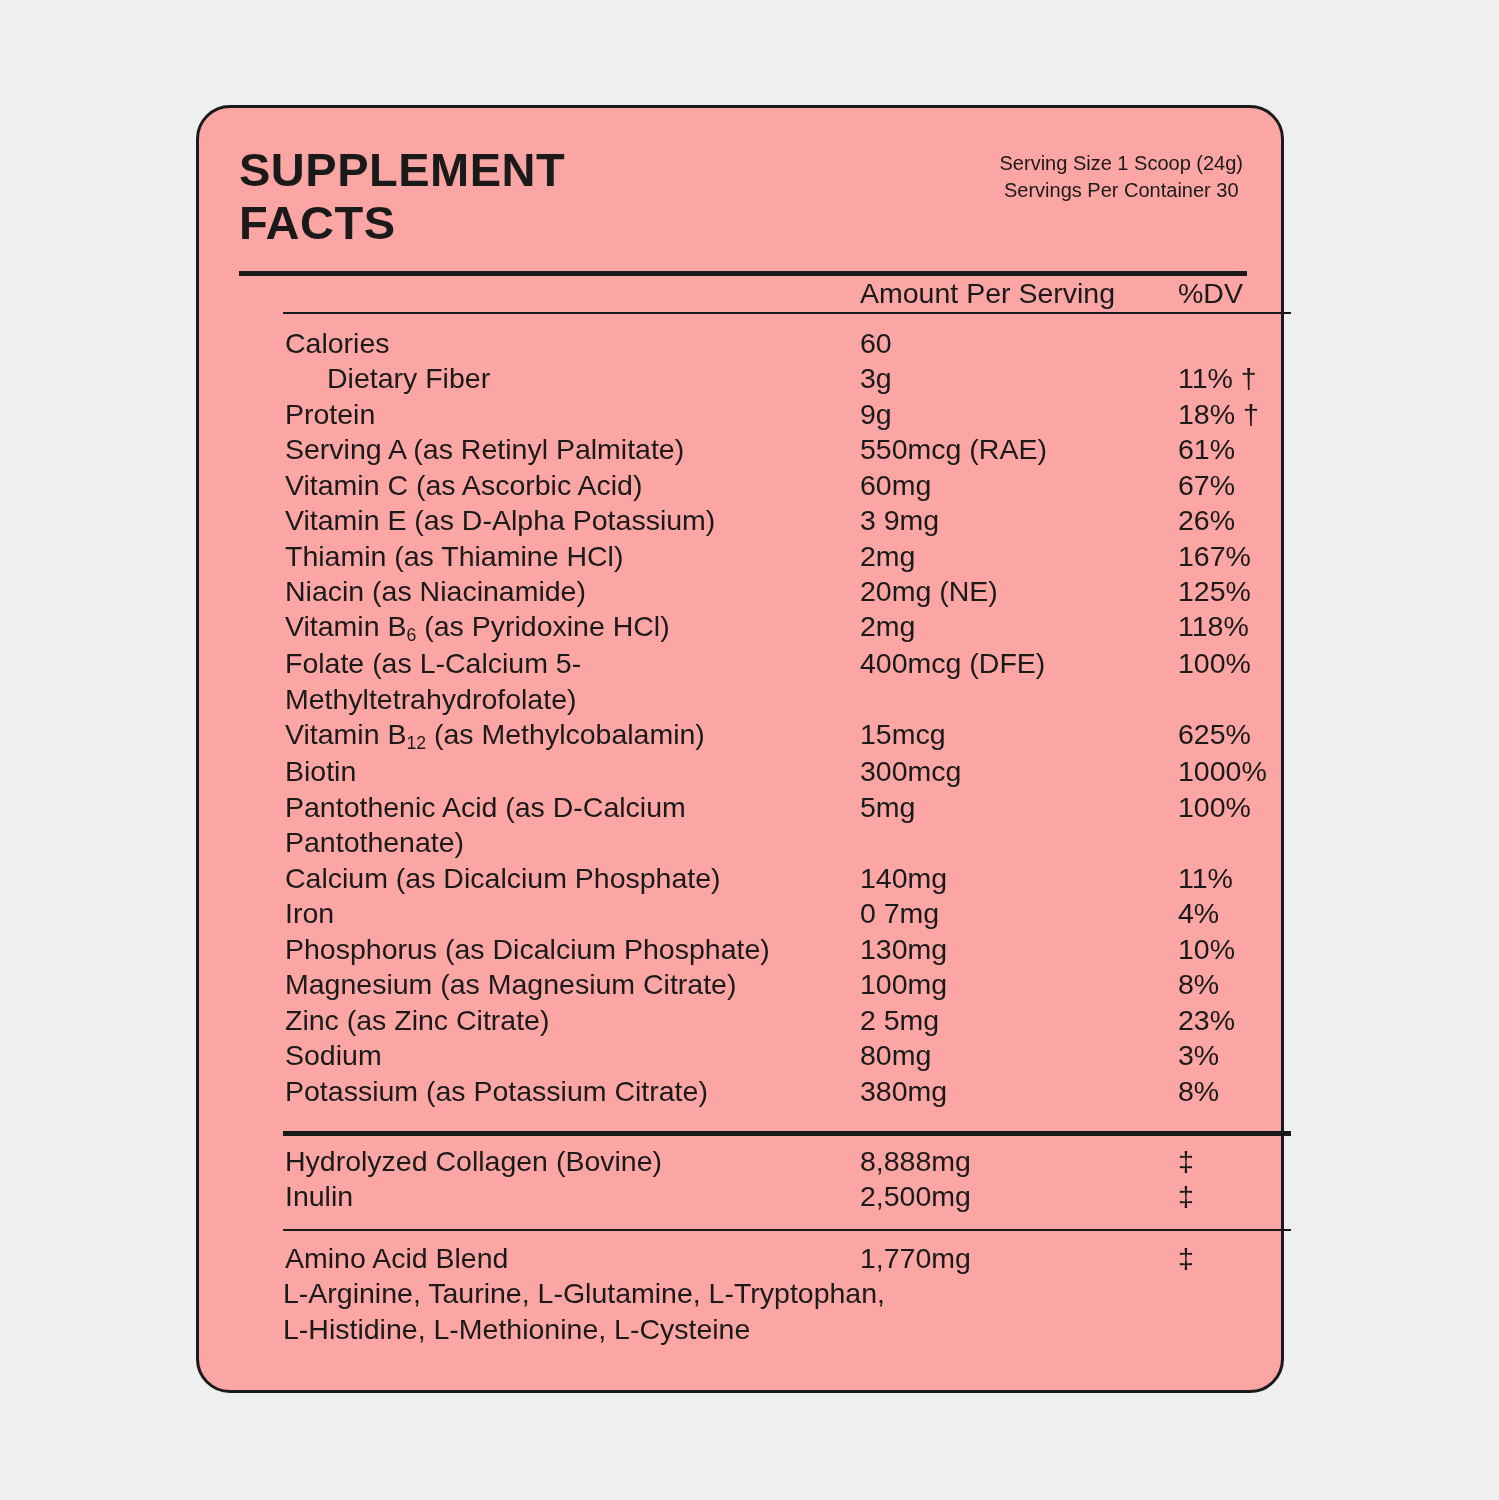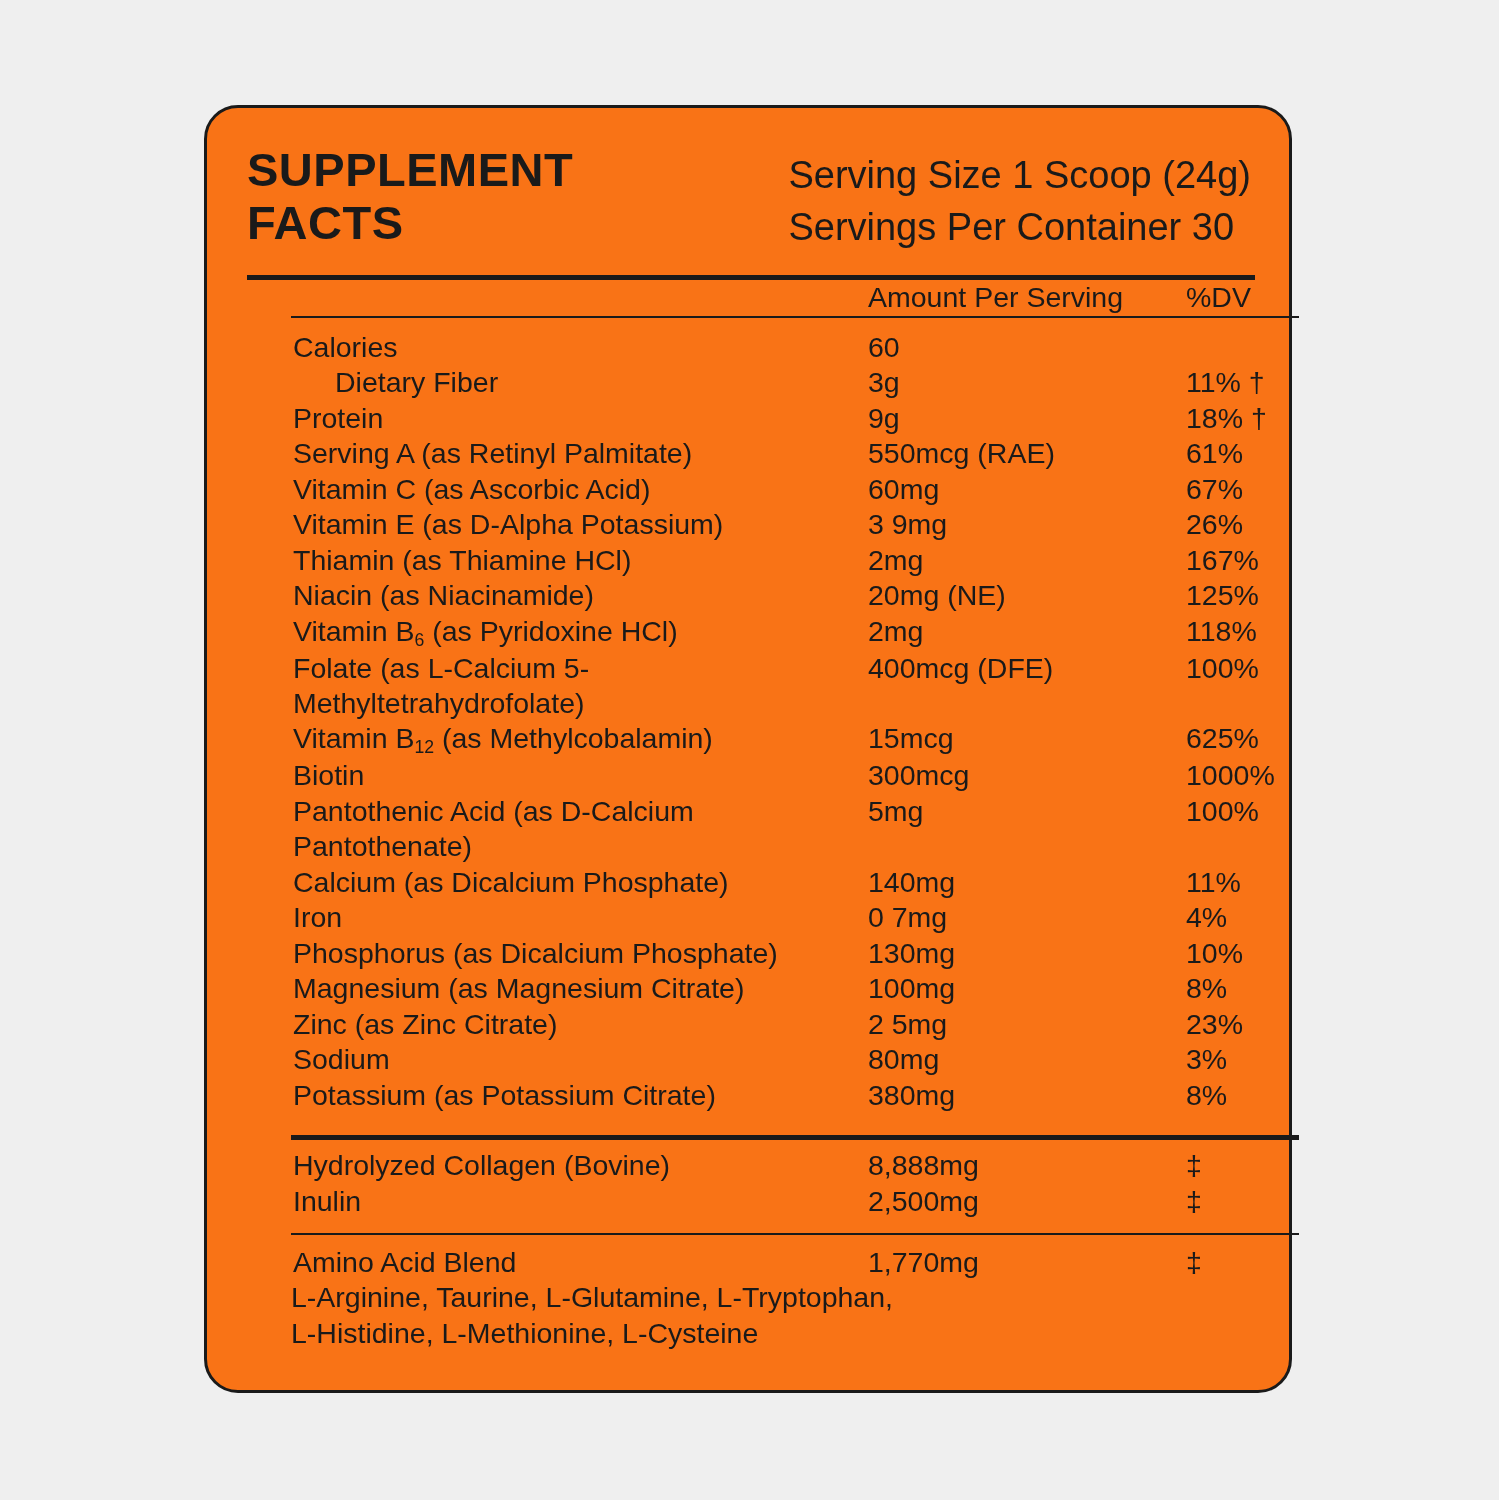--- a/index.html
+++ b/index.html
@@ -10,28 +10,28 @@
     width: 1499px;
     height: 1500px;
     background: #efefef;
     font-family: "Liberation Sans", sans-serif;
     color: #1a1a1a;
     -webkit-font-smoothing: antialiased;
   }
 
   .panel {
     position: absolute;
-    left: 204px;
+    left: 196px;
     top: 105px;
     width: 1088px;
     height: 1288px;
     border: 3px solid #1a1a1a;
     border-radius: 34px;
     box-sizing: border-box;
-    background: #f97316;
+    background: #fca5a5;
   }
 
   .inner {
     position: absolute;
     left: 40px;
     top: 34px;
     width: 1008px;
   }
 
   
@@ -49,23 +49,24 @@
     white-space: pre-line;
     margin: 0;
     padding-top: 2px;
   }
   .serving-block {
     text-align: left;
     padding-top: 8px;
     padding-right: 4px;
   }
   .serving-line {
-    font-size: 38px;
+    font-size: 20px;
     line-height: 1.36;
     white-space: nowrap;
+    text-align: center;
   }
 
   
   .rule-thick {
     height: 5px;
     background: #1a1a1a;
     margin-top: 22px;
   }
   .rule-thin {
     height: 2px;

